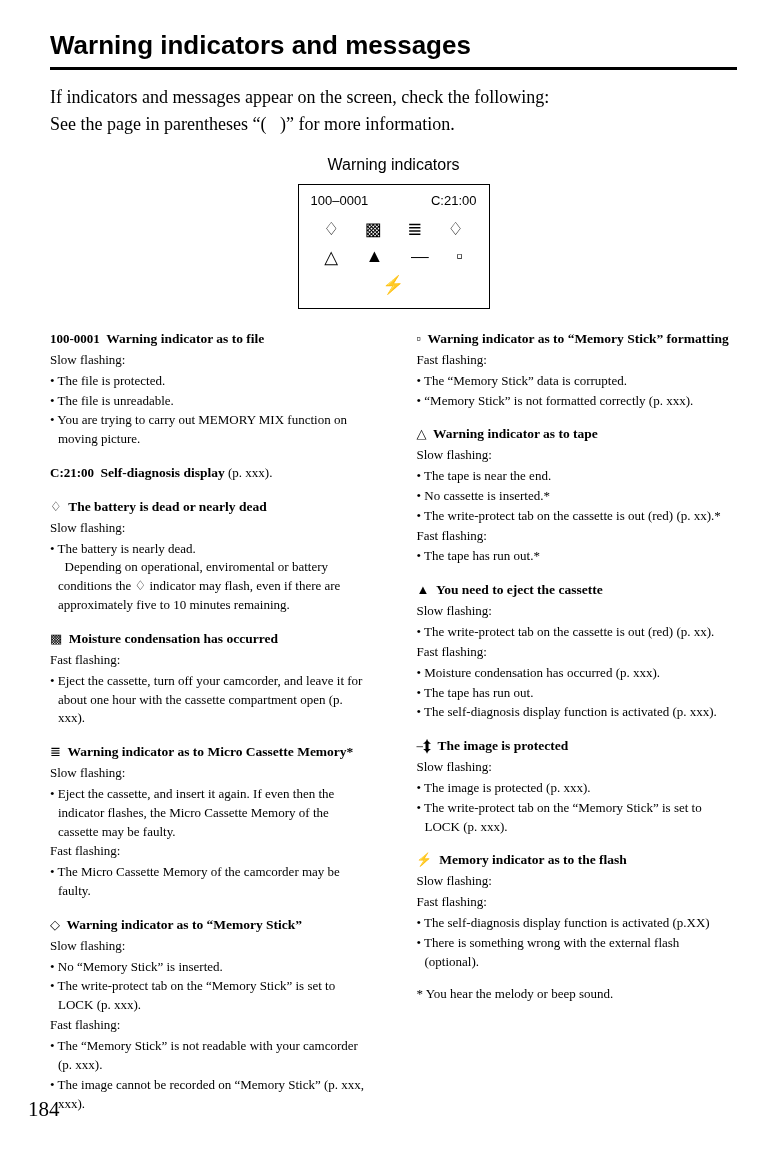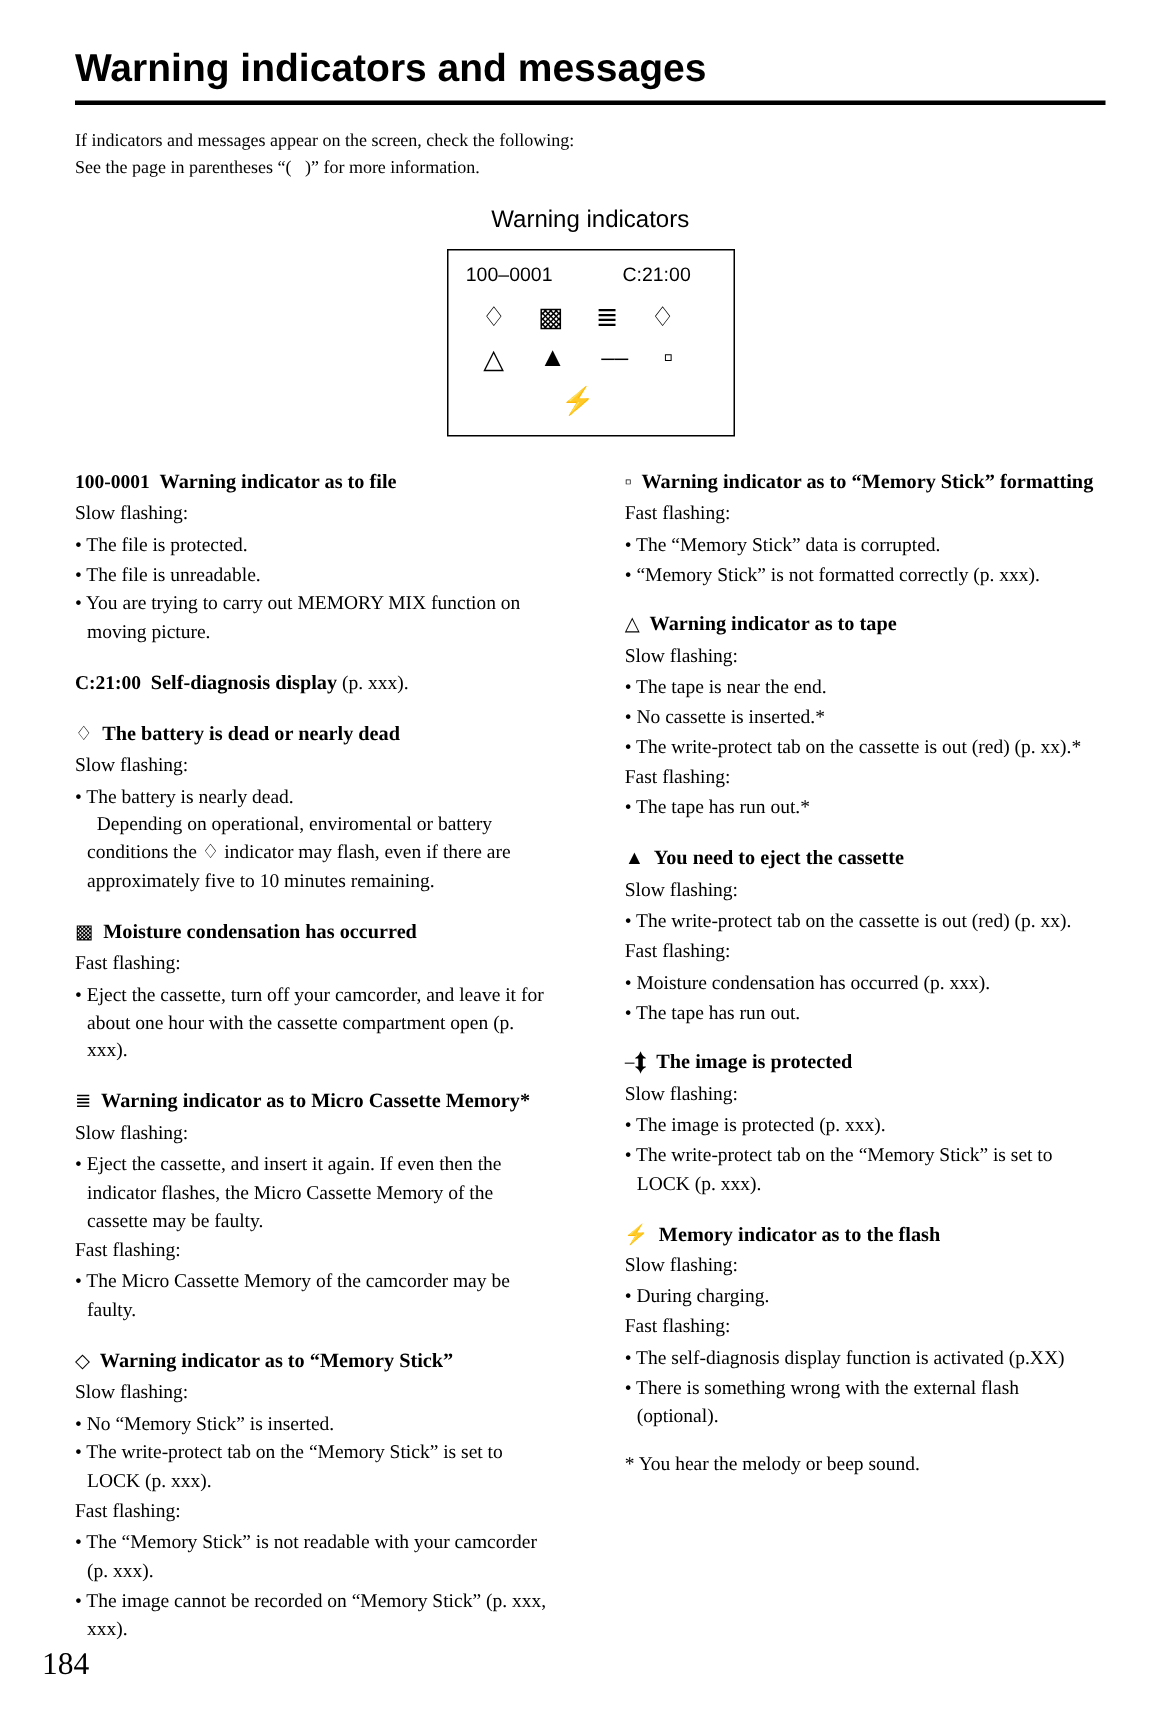--- a/index.html
+++ b/index.html
@@ -13,36 +13,36 @@
     }
     h1 {
       font-size: 26px;
       font-weight: bold;
       border-bottom: 3px solid #000;
       padding-bottom: 6px;
       margin-bottom: 14px;
       font-family: Arial, sans-serif;
     }
     .intro {
-      font-size: 12px;
+      font-size: 18px;
       margin-bottom: 18px;
       line-height: 1.5;
     }
     .section-title {
       font-size: 16px;
       font-weight: normal;
       font-family: Arial, sans-serif;
       margin-bottom: 10px;
       text-align: center;
     }
     .camera-display {
       border: 1.5px solid #000;
       width: 192px;
       margin: 0 auto 20px auto;
-      padding: 8px 28px 12px 12px;
+      padding: 8px 12px 12px 12px;
       font-family: Arial, sans-serif;
     }
     .camera-display .top-row {
       display: flex;
       justify-content: space-between;
       font-size: 13px;
       margin-bottom: 10px;
     }
     .camera-display .icons-row {
       display: flex;
@@ -232,38 +232,36 @@
     <div class="indicator-block">
       <p><span>▲</span>&nbsp;&nbsp;<span class="block-title">You need to eject the cassette</span></p>
       <p>Slow flashing:</p>
       <ul>
         <li>The write-protect tab on the cassette is out (red) (p. xx).</li>
       </ul>
       <p>Fast flashing:</p>
       <ul>
         <li>Moisture condensation has occurred (p. xxx).</li>
         <li>The tape has run out.</li>
+        <li>The self-diagnosis display function is activated (p. xxx).</li>
       </ul>
     </div>
 
     <div class="indicator-block">
       <p><span>⎯⬍</span>&nbsp;&nbsp;<span class="block-title">The image is protected</span></p>
       <p>Slow flashing:</p>
       <ul>
         <li>The image is protected (p. xxx).</li>
         <li>The write-protect tab on the “Memory Stick” is set to LOCK (p. xxx).</li>
       </ul>
     </div>
 
     <div class="indicator-block">
       <p><span>⚡</span>&nbsp;&nbsp;<span class="block-title">Memory indicator as to the flash</span></p>
       <p>Slow flashing:</p>
-      <ul>
-        <li>During charging.</li>
-      </ul>
       <p>Fast flashing:</p>
       <ul>
         <li>The self-diagnosis display function is activated (p.XX)</li>
         <li>There is something wrong with the external flash (optional).</li>
       </ul>
     </div>
 
     <div class="footnote">
       <span>* You hear the melody or beep sound.</span>
     </div>

